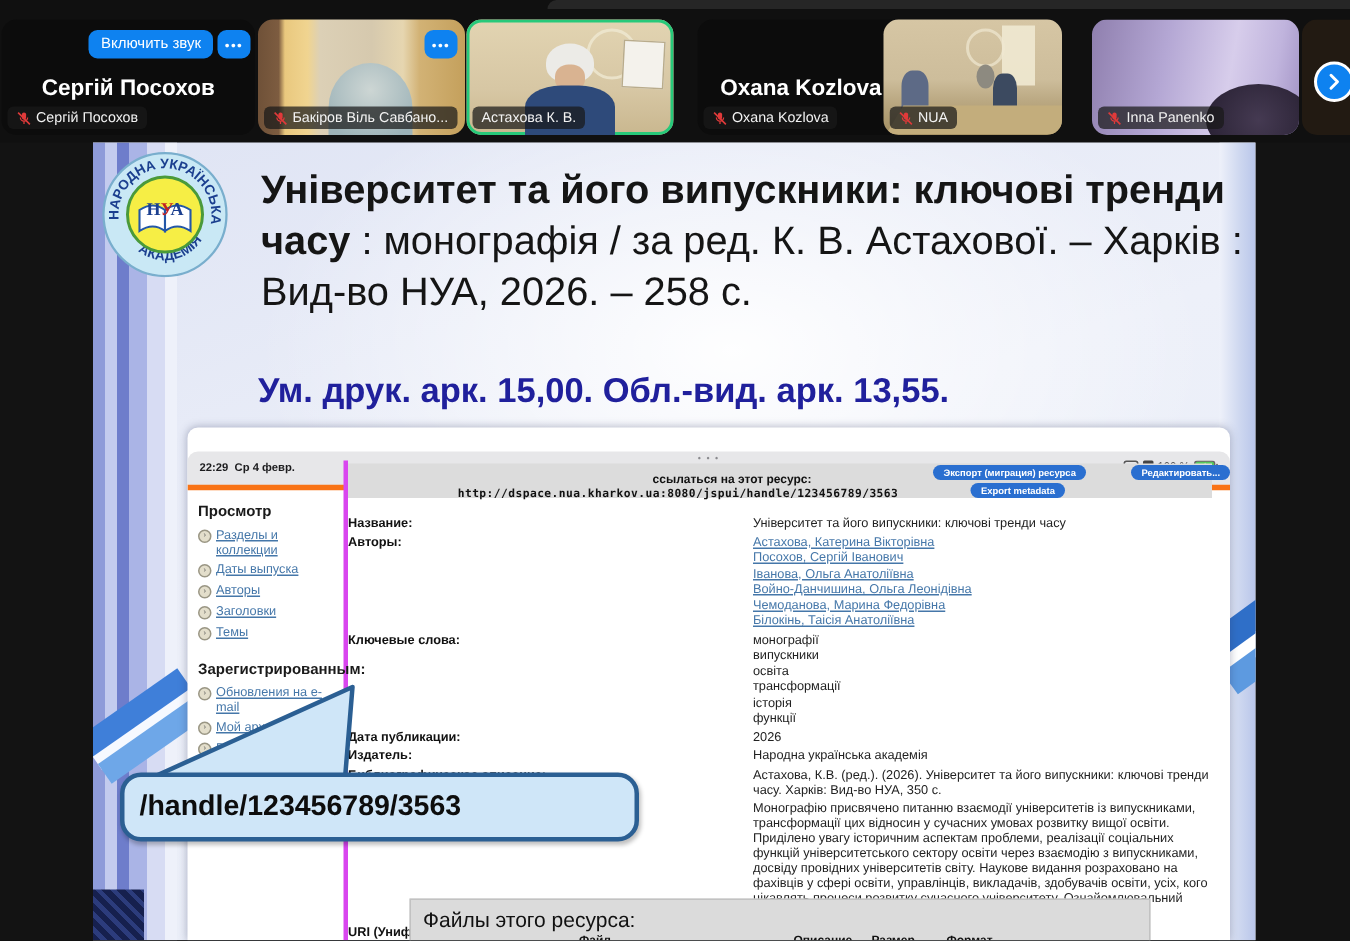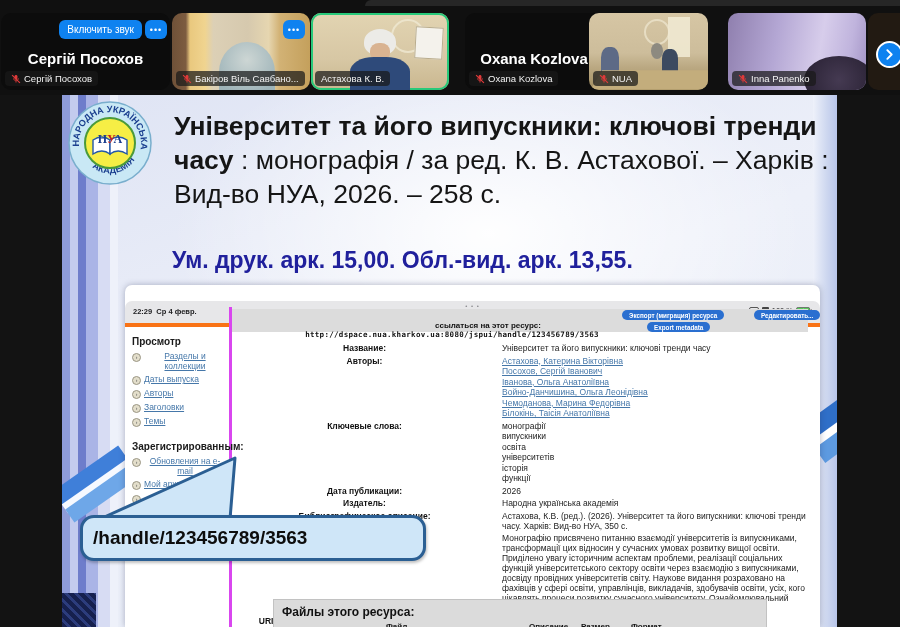--- a/index.html
+++ b/index.html
@@ -76,41 +76,41 @@
      border-radius:7px 7px 0 0;box-shadow:0 0 6px rgba(40,50,90,.35);font-family:"Liberation Sans",sans-serif;}
   .chrome{position:absolute;left:0;top:16px;width:695px;height:22px;background:#e7e7e9;border-radius:7px 7px 0 0;
      border-bottom:4px solid #f97316;}
   .chrome .left{position:absolute;left:8px;top:6px;font-size:7.5px;color:#1c1c1e;font-weight:bold;}
   .chrome .cdots{position:absolute;left:0;right:0;top:2px;text-align:center;font-size:6px;color:#8a8a8e;letter-spacing:1px;}
   .chrome .addr{position:absolute;left:0;right:0;top:9px;text-align:center;font-size:7.5px;color:#1c1c1e;margin-left:30px;}
   .chrome .status{position:absolute;right:8px;top:5px;display:flex;align-items:center;gap:3px;font-size:7.5px;color:#1c1c1e;}
   .sicon1{width:8px;height:6px;border:1px solid #555;border-radius:2px;}
   .sicon2{width:7px;height:7px;background:#444;border-radius:1px;}
   .cite{position:absolute;left:107px;top:24px;width:576px;height:23px;background:#dcdcdc;}
-  .cite .l1{margin-top:12px;width:512px;text-align:center;font-size:8px;font-weight:bold;color:#111;}
+  .cite .l1{margin-top:6px;width:512px;text-align:center;font-size:8px;font-weight:bold;color:#111;}
   .cite .l2{width:440px;text-align:center;font-size:7.5px;font-weight:bold;color:#111;
      font-family:"DejaVu Sans Mono",monospace;letter-spacing:.3px;}
   .bluebtn{position:absolute;background:#2a6fd0;color:#fff;border-radius:8px;font-size:6.3px;
      padding:1.5px 7px;white-space:nowrap;font-weight:bold;}
   .side{position:absolute;left:0;top:22px;width:107px;bottom:0;border-right:3px solid #d946ef;
      box-sizing:border-box;padding:29px 3px 0 7px;}
   .side h3{margin:0 0 5px 0;font-size:10px;color:#1a1a1a;}
   .side h3.reg{margin-top:14px;}
-  .slink{display:flex;gap:3px;margin-bottom:4px;font-size:8.5px;line-height:9.5px;text-align:center;}
+  .slink{display:flex;gap:3px;margin-bottom:4px;font-size:8.5px;line-height:9.5px;}
   .slink .bul{flex:0 0 auto;width:7px;height:7px;border-radius:50%;background:#e3decb;border:1px solid #9a9684;
      font-size:5px;color:#555;display:flex;align-items:center;justify-content:center;margin-top:1px;}
   .slink a, .lnk{color:#4577a9;text-decoration:underline;cursor:pointer;}
   .gap{height:12px;}
   .meta{position:absolute;left:107px;top:58px;right:10px;}
   .mrow{display:flex;margin-bottom:2px;}
-  .mlab{flex:0 0 265px;text-align:center;font-weight:bold;font-size:8.5px;line-height:10px;color:#111;padding-right:5px;}
+  .mlab{flex:0 0 265px;text-align:left;font-weight:bold;font-size:8.5px;line-height:10px;color:#111;padding-right:5px;}
   .mval{flex:1;font-size:8.5px;line-height:10px;color:#222;}
   .mval div{margin-bottom:.5px;}
   .files{position:absolute;left:148px;top:314px;width:492px;height:28px;background:#dbdbdb;border:1px solid #c2c2c2;}
-  .files .fh{position:absolute;left:8px;top:5px;font-size:12px;font-weight:bold;color:#111;}
+  .files .fh{position:absolute;left:8px;top:5px;font-size:14px;font-weight:normal;color:#111;}
   #file-cols span{position:absolute;top:22px;font-size:8px;font-weight:bold;color:#111;}
   #file-cols span:nth-child(1){left:112px;}
   #file-cols span:nth-child(2){left:255px;}
   #file-cols span:nth-child(3){left:307px;}
   #file-cols span:nth-child(4){left:357px;}
   
   .tailsvg{position:absolute;left:0;top:0;width:775px;height:532px;pointer-events:none;}
   .callout{position:absolute;left:18px;top:420px;width:346px;box-sizing:border-box;
      background:#cfe6f8;border:3px solid #2b5f93;border-radius:14px;padding:7px 10px;
      font-size:19px;font-weight:bold;color:#0d0d0d;line-height:26px;box-shadow:1px 2px 3px rgba(0,0,0,.25);}
@@ -338,21 +338,21 @@
               <div class="lnk">Чемоданова, Марина Федорівна</div>
               <div class="lnk">Білокінь, Таісія Анатоліївна</div>
             </div>
           </div>
           <div class="mrow">
             <div class="mlab">Ключевые слова:</div>
             <div class="mval">
               <div>монографії</div>
               <div>випускники</div>
               <div>освіта</div>
-              <div>університетів</div>
+              <div>трансформації</div>
               <div>історія</div>
               <div>функції</div>
             </div>
           </div>
           <div class="mrow">
             <div class="mlab">Дата публикации:</div>
             <div class="mval">
               <div>2026</div>
             </div>
           </div>

